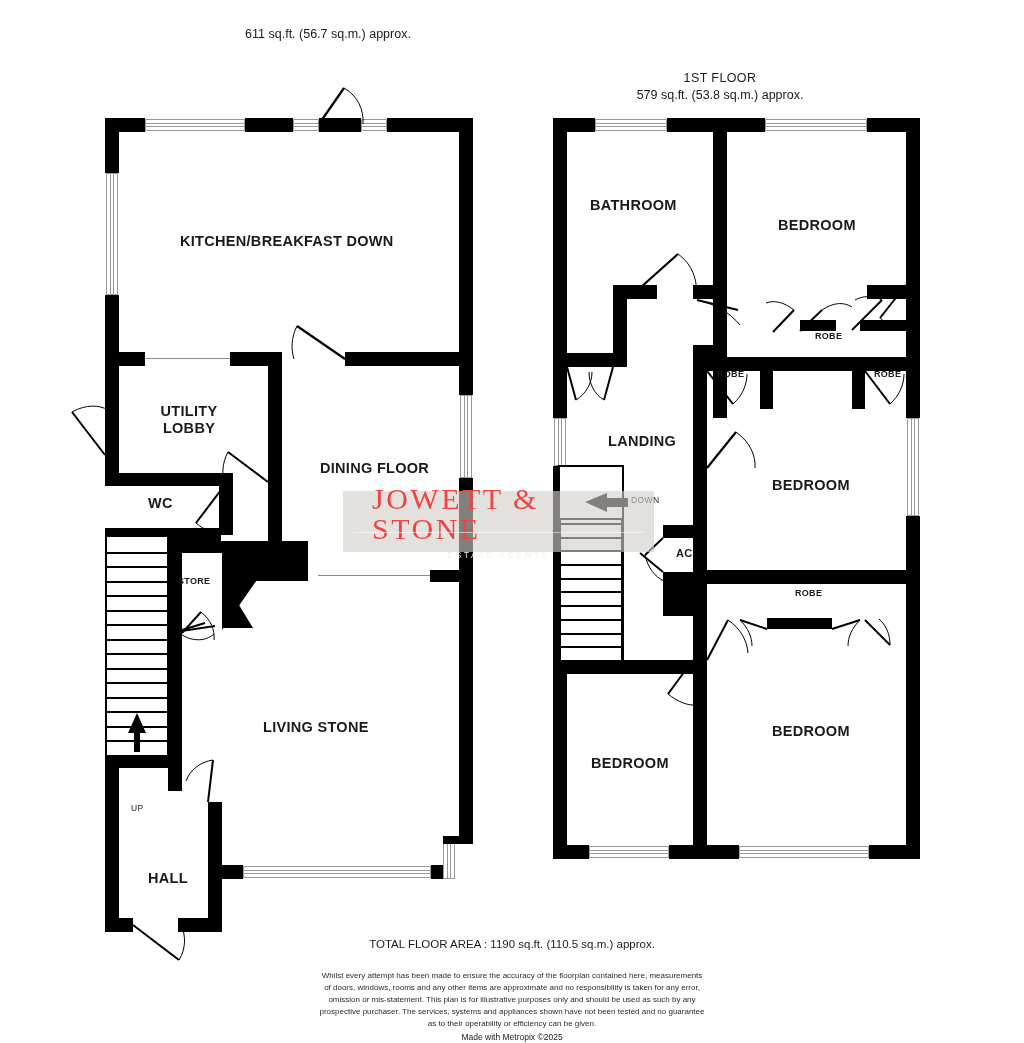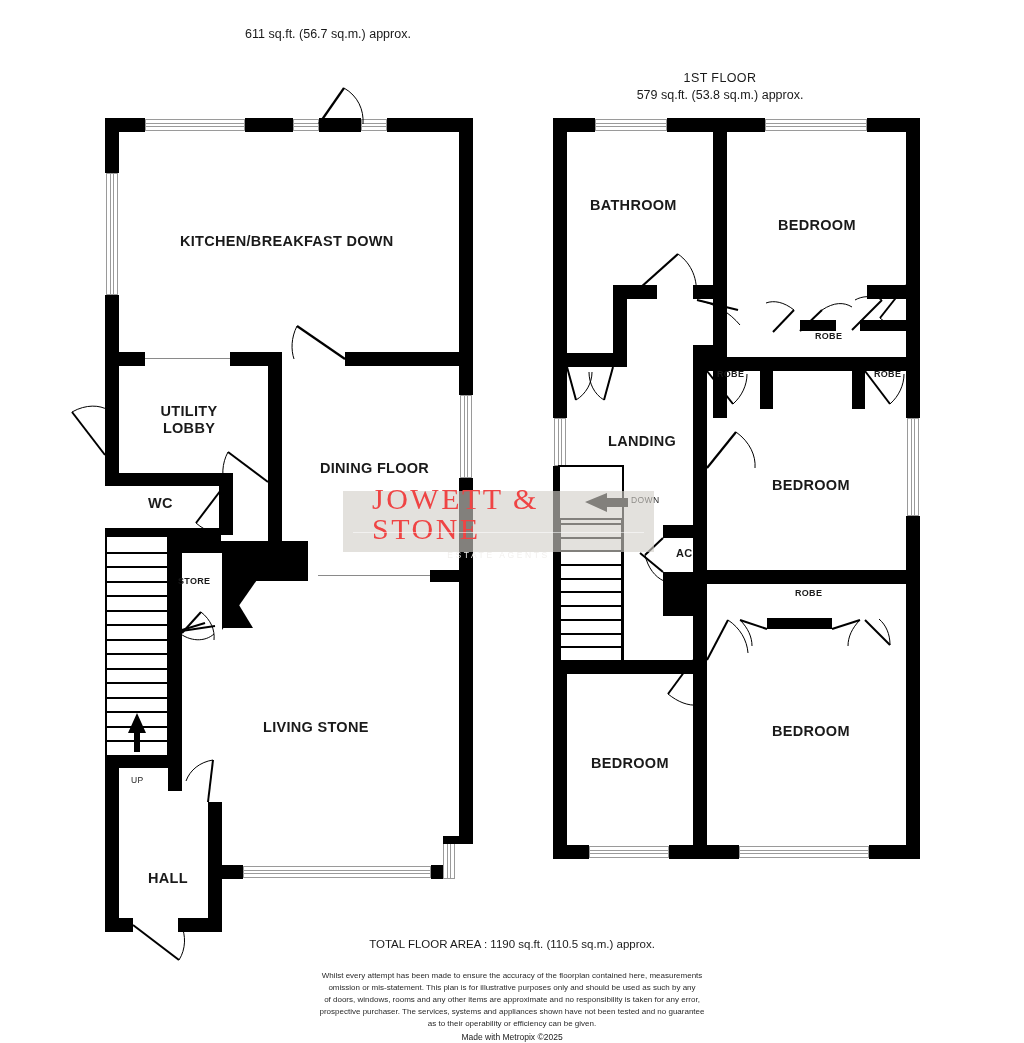--- a/index.html
+++ b/index.html
@@ -191,21 +191,21 @@
     <polygon points="137,713 146,733 140,733 140,752 134,752 134,733 128,733" fill="#000"></polygon>
   </svg>
 
   <div class="lbl rm" style="left:180px;top:233px;">KITCHEN/BREAKFAST DOWN</div>
   <div class="lbl rm two" style="left:152px;top:403px;width:74px;"><span>UTILITY</span><br><span>LOBBY</span></div>
   <div class="lbl rm" style="left:148px;top:495px;">WC</div>
   <div class="lbl rm" style="left:320px;top:460px;">DINING FLOOR</div>
   <div class="lbl sm" style="left:178px;top:576px;">STORE</div>
   <div class="lbl rm" style="left:263px;top:719px;">LIVING STONE</div>
   <div class="lbl rm" style="left:148px;top:870px;">HALL</div>
-  <div class="lbl tiny" style="left:131px;top:775px;">UP</div>
+  <div class="lbl tiny" style="left:131px;top:803px;">UP</div>
 </div>
 
 <div class="plan" id="ff">
 
   <div class="w" style="left:553px;top:118px;width:42px;height:14px;"></div>
   <div class="win h" style="left:595px;top:119px;width:72px;height:12px;"></div>
   <div class="w" style="left:667px;top:118px;width:50px;height:14px;"></div>
   <div class="w" style="left:717px;top:118px;width:48px;height:14px;"></div>
   <div class="win h" style="left:765px;top:119px;width:102px;height:12px;"></div>
   <div class="w" style="left:867px;top:118px;width:53px;height:14px;"></div>
@@ -352,19 +352,19 @@
 <div id="wm">
   <div class="n">JOWETT &amp; STONE</div>
   <div class="r"></div>
   <div class="e">ESTATE AGENTS</div>
 </div>
 
 <div id="footer">
   <div id="total">TOTAL FLOOR AREA : 1190 sq.ft. (110.5 sq.m.) approx.</div>
   <div id="disc">
     <div>Whilst every attempt has been made to ensure the accuracy of the floorplan contained here, measurements</div>
+    <div>of doors, windows, rooms and any other items are approximate and no responsibility is taken for any error,</div>
     <div>omission or mis-statement. This plan is for illustrative purposes only and should be used as such by any</div>
-    <div>of doors, windows, rooms and any other items are approximate and no responsibility is taken for any error,</div>
     <div>prospective purchaser. The services, systems and appliances shown have not been tested and no guarantee</div>
     <div>as to their operability or efficiency can be given.</div>
   </div>
   <div id="made">Made with Metropix ©2025</div>
 </div>
 
 </body></html>

